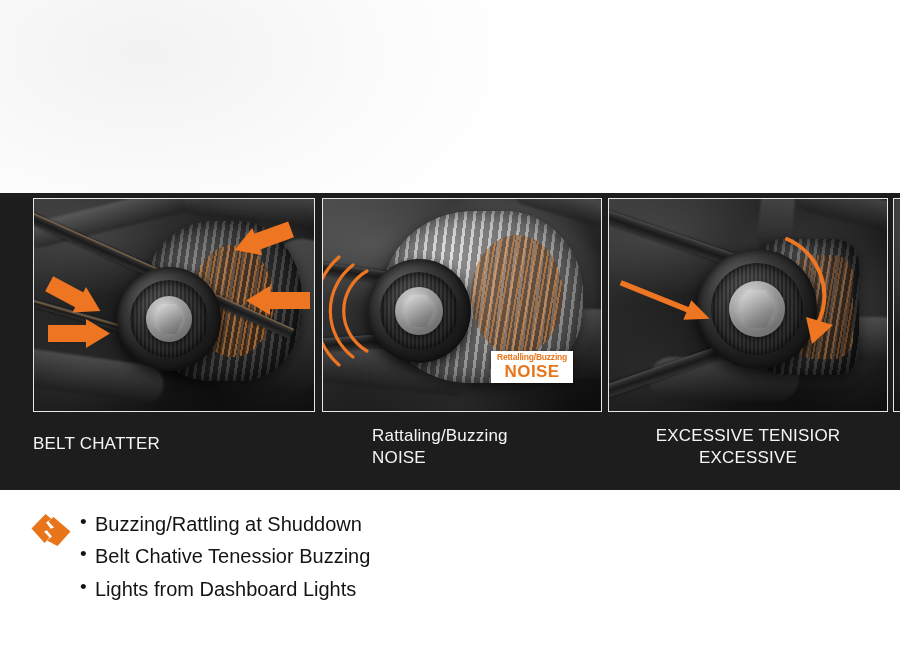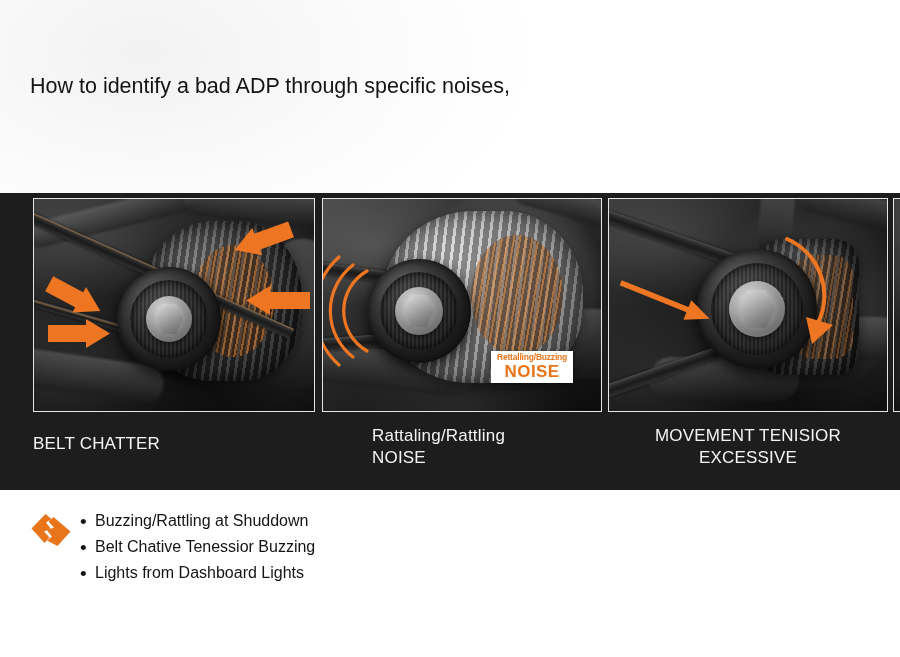--- a/index.html
+++ b/index.html
@@ -211,21 +211,21 @@
     position:absolute;
     left:30px; top:12px;
     width:42px; height:36px;
   }
   #bullet-list {
     position:absolute;
     left:80px; top:8px;
     list-style:none;
   }
   #bullet-list li {
-    font-size:16px;
+    font-size:20px;
     line-height:1.62;
     color:#141414;
     position:relative;
     padding-left:15px;
     white-space:nowrap;
   }
   #bullet-list li::before {
     content:"\2022";
     position:absolute;
     left:0; top:-1px;
@@ -233,21 +233,20 @@
     font-size:19px;
   }
 </style>
 </head>
 <body>
 
 <div id="slide">
 
   <div id="header">
     <div id="subtitle">
-      <span class="ln">How to identify a bad ADP through specific noises,</span>
     </div>
   </div>
 
   <div id="media-band">
 
     <div id="panels">
 
       <div class="panel p1">
         <div class="photo">
           <div class="bay"></div>
@@ -374,25 +373,25 @@
         </div>
       </div>
 
     </div>
 
     <div id="captions">
       <div class="caption" id="caption-1">
         <span class="ln">BELT CHATTER</span>
       </div>
       <div class="caption" id="caption-2">
-        <span class="ln">Rattaling/Rattling</span>
+        <span class="ln">Rattaling/Buzzing</span>
         <span class="ln">NOISE</span>
       </div>
       <div class="caption" id="caption-3">
-        <span class="ln">MOVEMENT TENISIOR</span>
+        <span class="ln">EXCESSIVE TENISIOR</span>
         <span class="ln">EXCESSIVE</span>
       </div>
     </div>
 
   </div>
 
   <div id="bullets-block">
 
     <svg id="bullet-icon" viewBox="0 0 42 36">
       <g fill="#E8751A">

